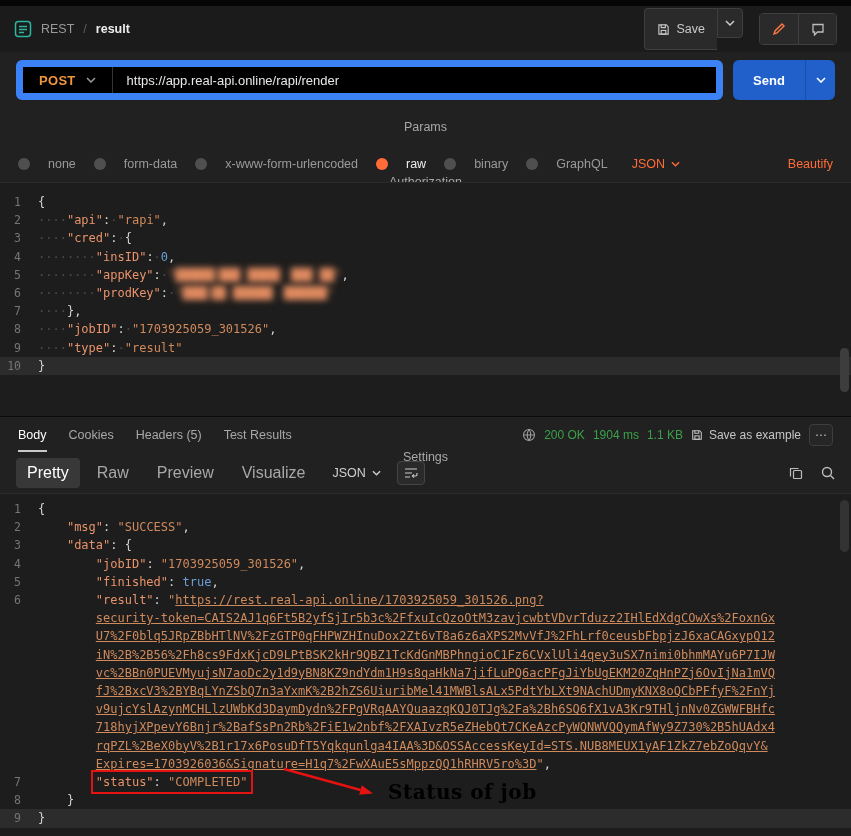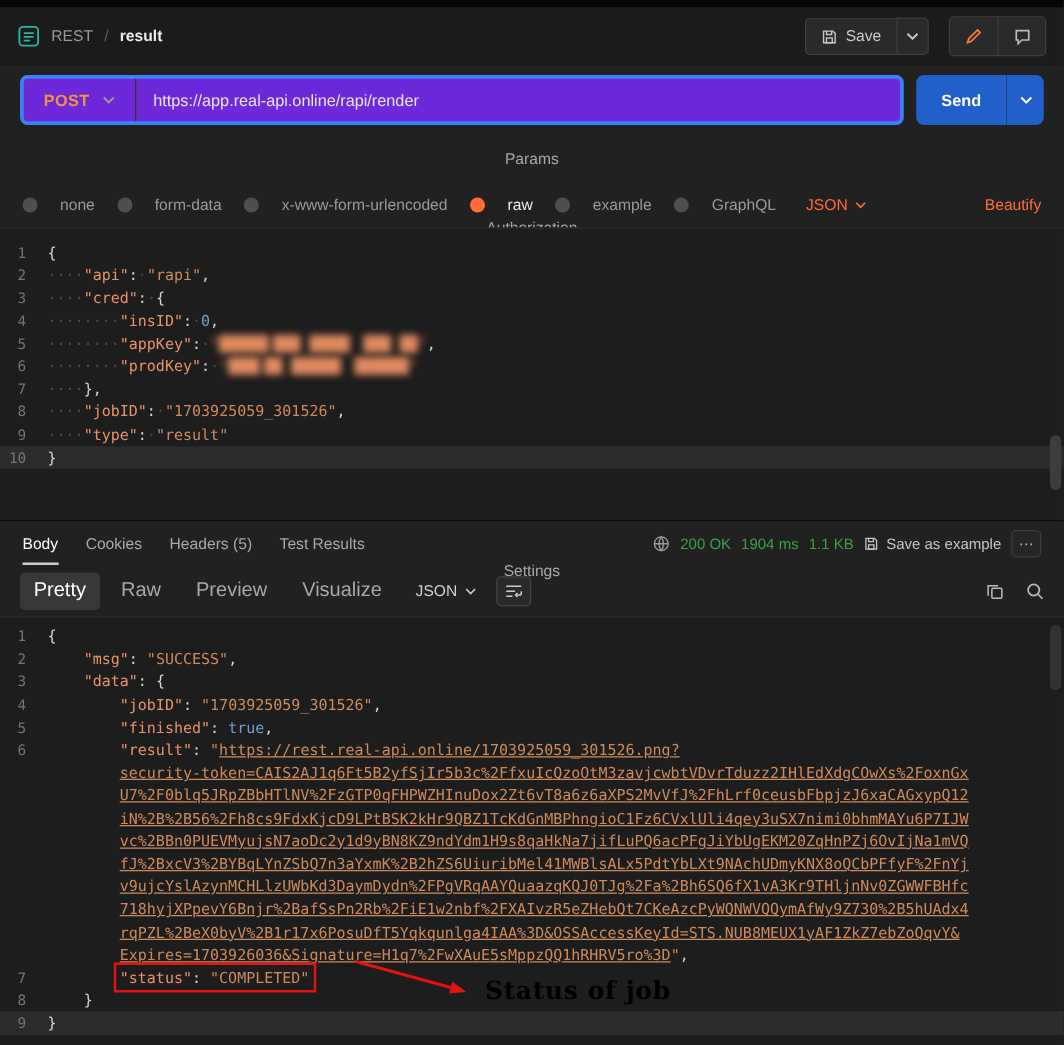--- a/index.html
+++ b/index.html
@@ -9,36 +9,36 @@
 
   
   .topbar { height:46px; background:#1b1b1b; display:flex; align-items:center;
     justify-content:space-between; padding:0 14px; }
   .crumbs { display:flex; align-items:center; gap:9px; font-size:12.5px; }
   .crumb-root { color:#9a9a9a; cursor:pointer; }
   .crumb-sep { color:#5f5f5f; }
   .crumb-cur { color:#ededed; font-weight:700; }
   .topbar-right { display:flex; align-items:center; gap:16px; }
   .btn-group { display:flex; }
-  .save-btn { display:flex; align-items:center; gap:7px; height:30px; padding:0 12px;
+  .save-btn { display:flex; align-items:center; gap:7px; height:42px; padding:0 12px;
     background:#2a2a2a; border:1px solid #3f3f3f; border-right:none;
     border-radius:4px 0 0 4px; color:#c9c9c9; font-size:12.5px; cursor:pointer; }
   .save-caret { width:26px; height:30px; background:#2a2a2a; border:1px solid #3f3f3f;
     border-radius:0 4px 4px 0; color:#c9c9c9; display:flex; align-items:center;
     justify-content:center; cursor:pointer; }
   .tools-group { display:flex; border:1px solid #3f3f3f; border-radius:4px; overflow:hidden; }
   .tool-btn { width:38px; height:30px; background:#2a2a2a; border:none; display:flex;
     align-items:center; justify-content:center; cursor:pointer; color:#bdbdbd; }
   .tool-btn + .tool-btn { border-left:1px solid #3f3f3f; }
   .tool-btn.pencil { color:#ff7a45; }
 
   
   .url-row { display:flex; gap:10px; padding:8px 16px 12px; }
-  .url-bar { flex:1; display:flex; align-items:center; background:#6d28d9;
-    border:3px solid #3b82f6; border-radius:6px; height:40px; }
+  .url-bar { flex:1; display:flex; align-items:center; background:#000000;
+    border:7px solid #3b82f6; border-radius:6px; height:40px; }
   .method { display:flex; align-items:center; gap:10px; padding:0 16px; height:100%;
     background:transparent; border:none; border-right:1px solid #353535;
     color:#9a9a9a; cursor:pointer; }
   .method-label { color:#f0963c; font-weight:700; font-size:13px; letter-spacing:.3px; }
   .url-input { color:#e8e8e8; font-size:13px; padding:0 14px; flex:1; cursor:text;
     white-space:nowrap; overflow:hidden; }
   .send-group { display:flex; }
   .send-btn { width:72px; height:40px; background:#2160cb; color:#fff; font-weight:700;
     font-size:13px; border:none; border-radius:6px 0 0 6px; cursor:pointer; }
   .send-caret { width:30px; height:40px; background:#2160cb; border:none;
@@ -234,21 +234,21 @@
   <span class="radio-item">
       <span class="radio"></span>
       <span>x-www-form-urlencoded</span>
     </span>
   <span class="radio-item sel">
       <span class="radio"></span>
       <span>raw</span>
     </span>
   <span class="radio-item">
       <span class="radio"></span>
-      <span>example</span>
+      <span>binary</span>
     </span>
   <span class="radio-item">
       <span class="radio"></span>
       <span>GraphQL</span>
     </span>
   <span class="lang-select">
     <span>JSON</span>
     <span style="display:flex">
       <svg width="9" height="6" viewBox="0 0 10 6" fill="none" stroke="currentColor" stroke-width="1.5">
           <path d="M1 1l4 4 4-4"></path>

